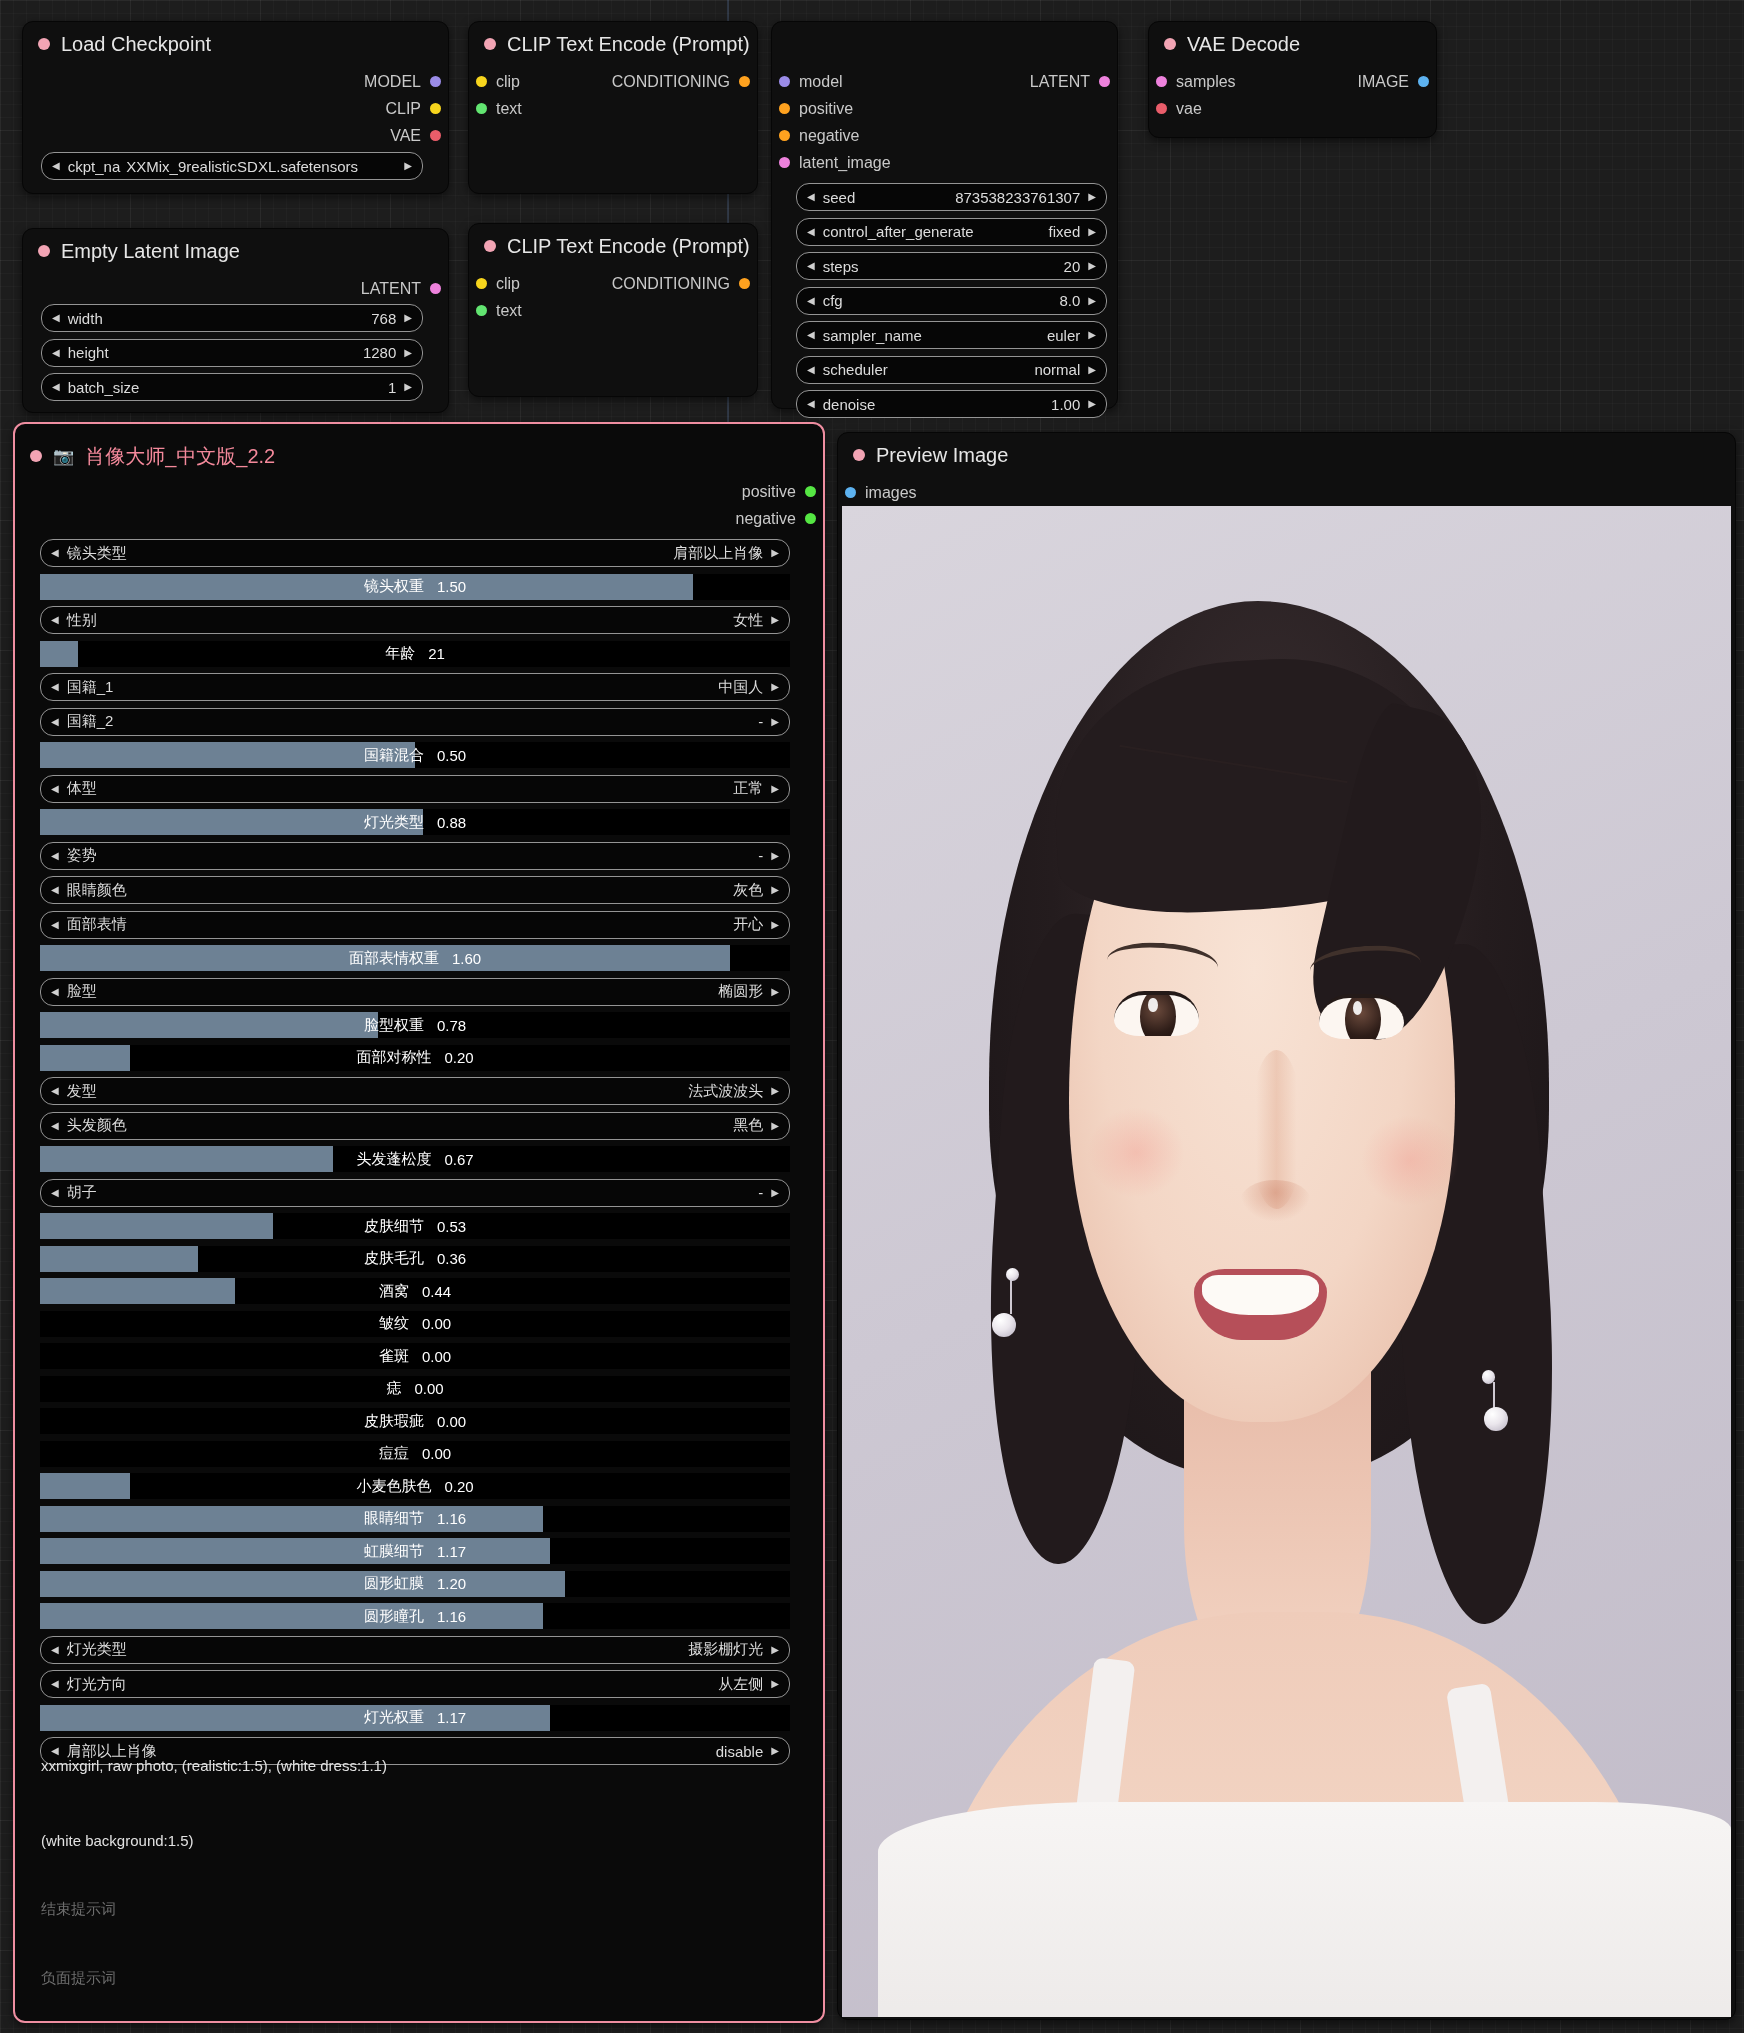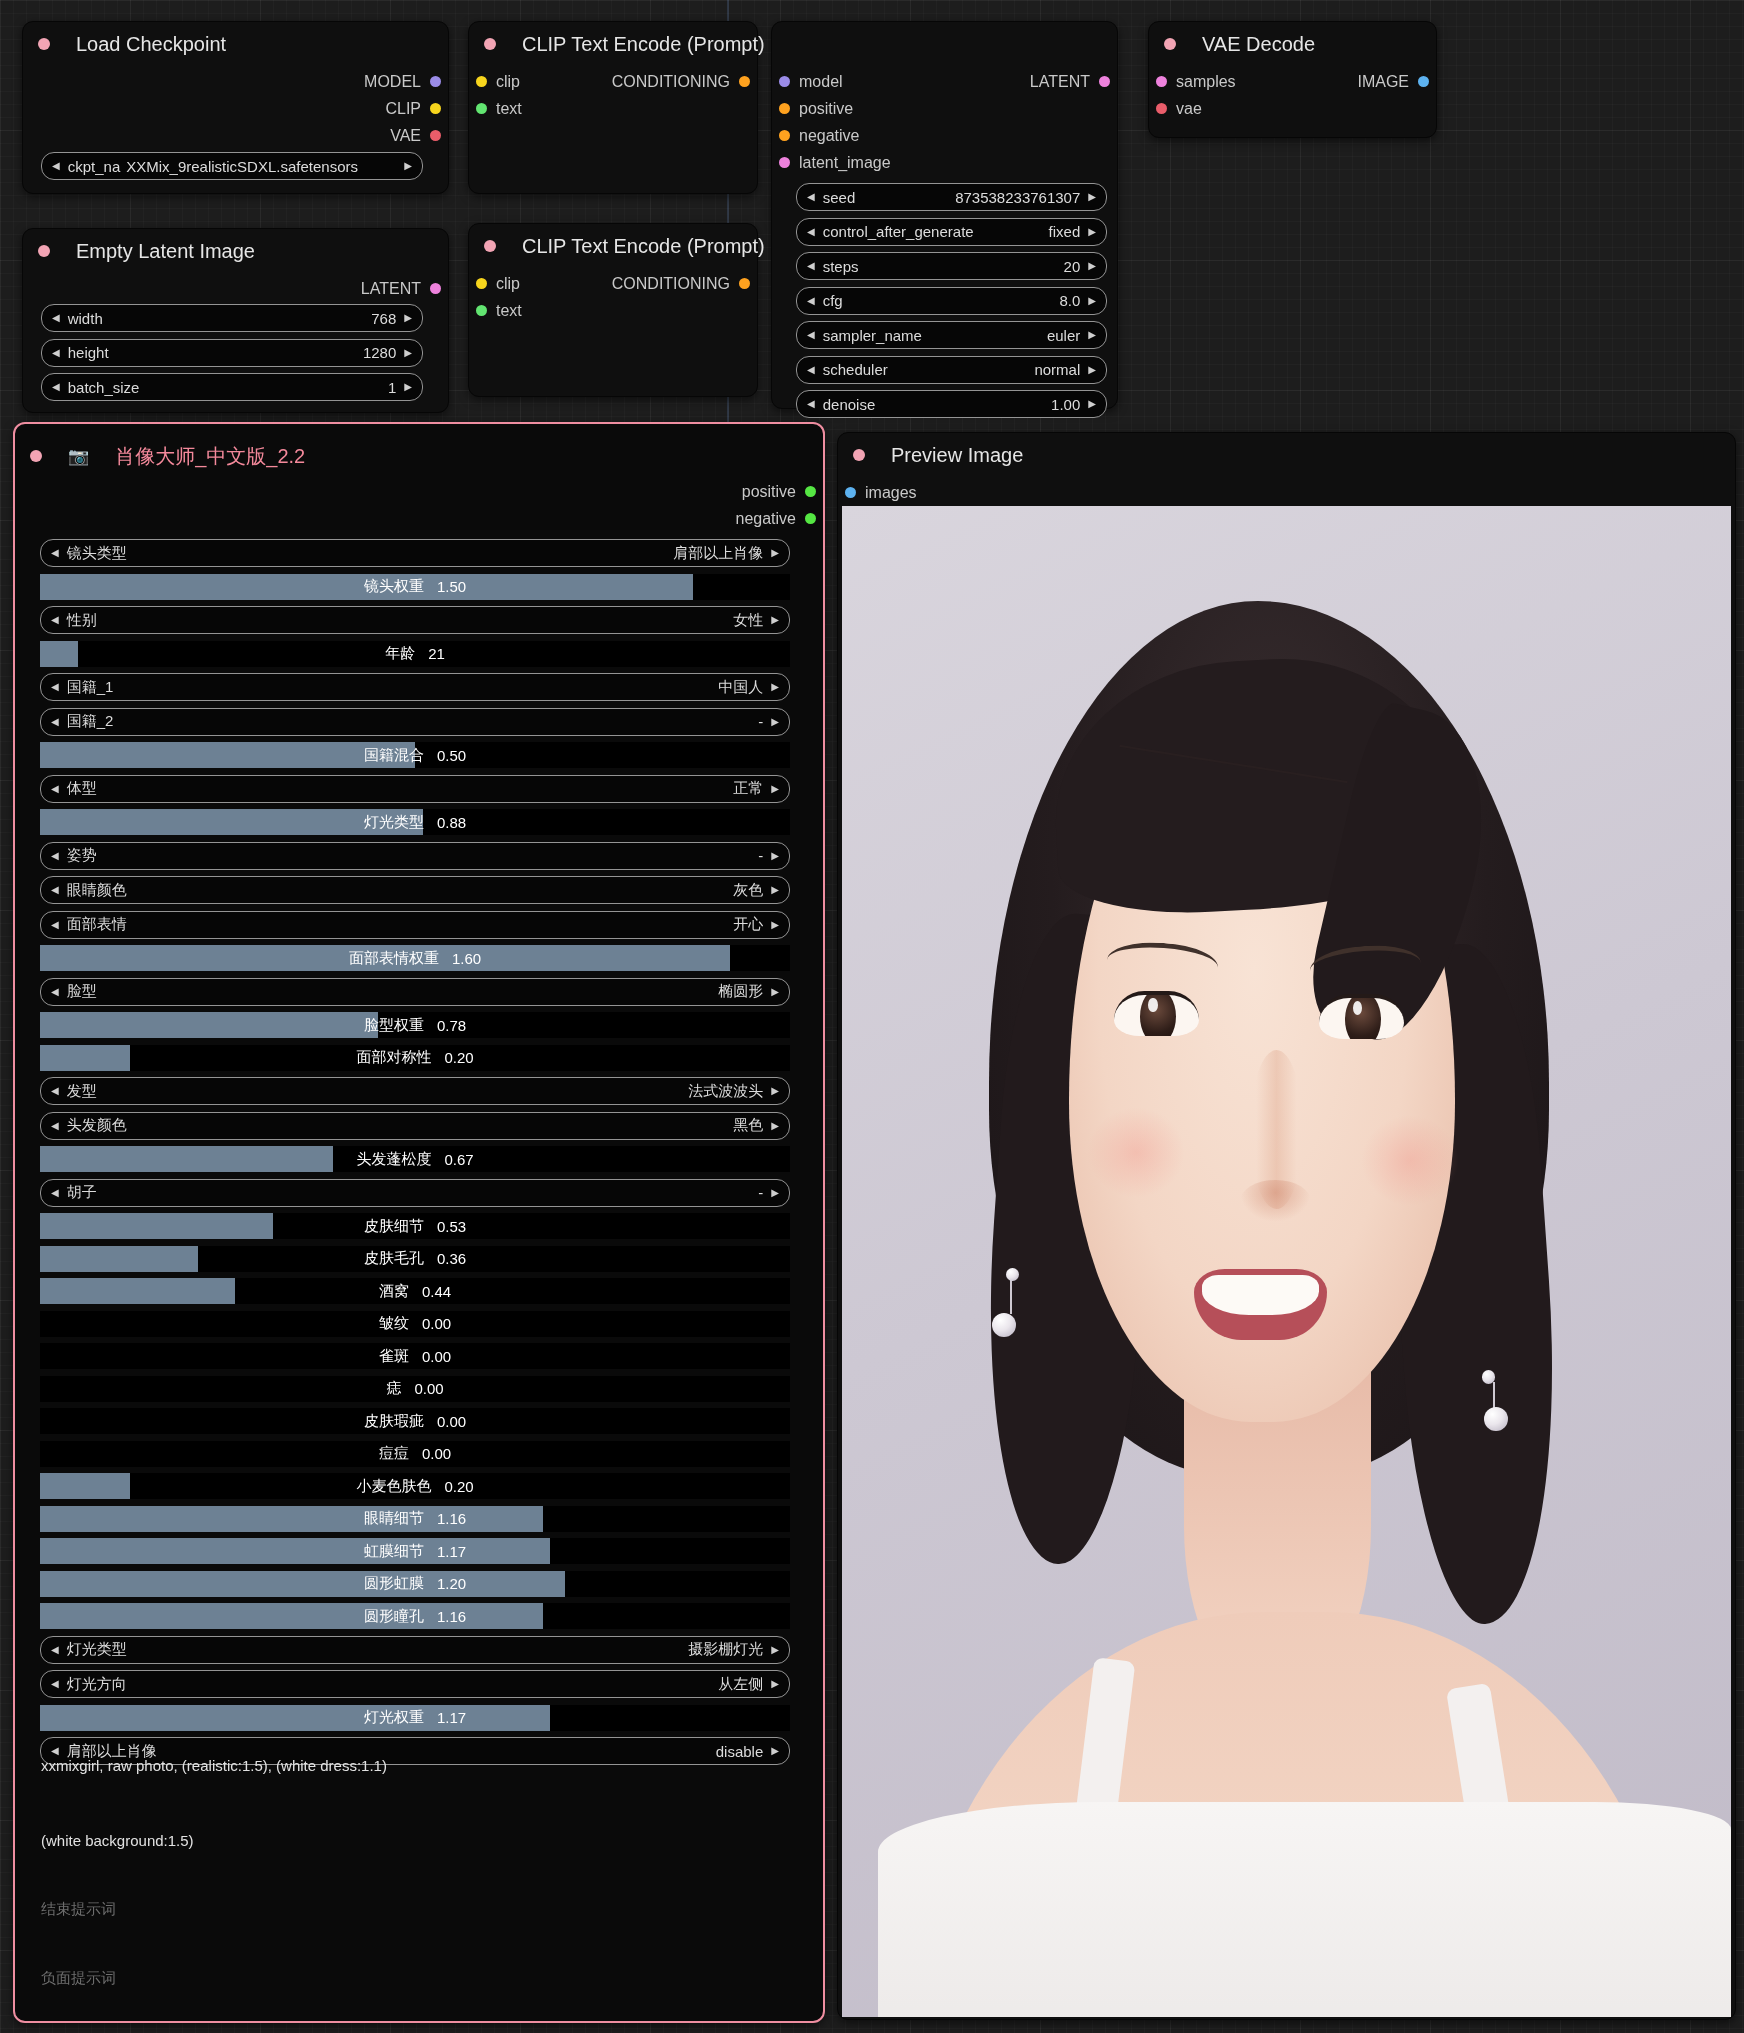--- a/index.html
+++ b/index.html
@@ -14,21 +14,21 @@
       linear-gradient(90deg, rgba(255,255,255,0.035) 1px, transparent 1px);
     background-size:13px 13px,13px 13px,130px 130px,130px 130px;
   }
   .link-line{position:absolute;left:727px;top:0;width:2px;height:428px;background:rgba(96,128,178,0.25);}
   .node{
     position:absolute;background:#0f0f0f;border:1px solid #060606;border-radius:11px;
     box-shadow:0 3px 10px rgba(0,0,0,0.55);color:#dcdcdc;
   }
   .node-title{
     position:absolute;top:0;left:0;right:0;height:44px;display:flex;align-items:center;
-    gap:26px;padding:0 15px;font-size:20px;color:#e6e6e6;white-space:nowrap;
+    gap:11px;padding:0 15px;font-size:20px;color:#e6e6e6;white-space:nowrap;
   }
   .tdot{width:12px;height:12px;border-radius:50%;background:#f2a4b4;flex:0 0 auto;}
   .ports{position:absolute;top:46px;}
   .ports.in{left:7px;}
   .ports.out{right:7px;}
   .port{height:27px;display:flex;align-items:center;gap:9px;font-size:16px;color:#c9c9c9;white-space:nowrap;}
   .port.out{justify-content:flex-end;}
   .pdot{width:11px;height:11px;border-radius:50%;flex:0 0 auto;}
   .widgets{position:absolute;}
   .w-row{position:relative;height:26px;margin-bottom:6.5px;font-size:15px;}

